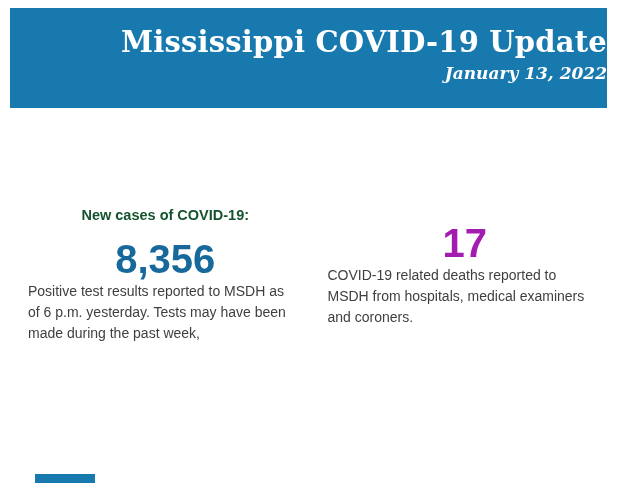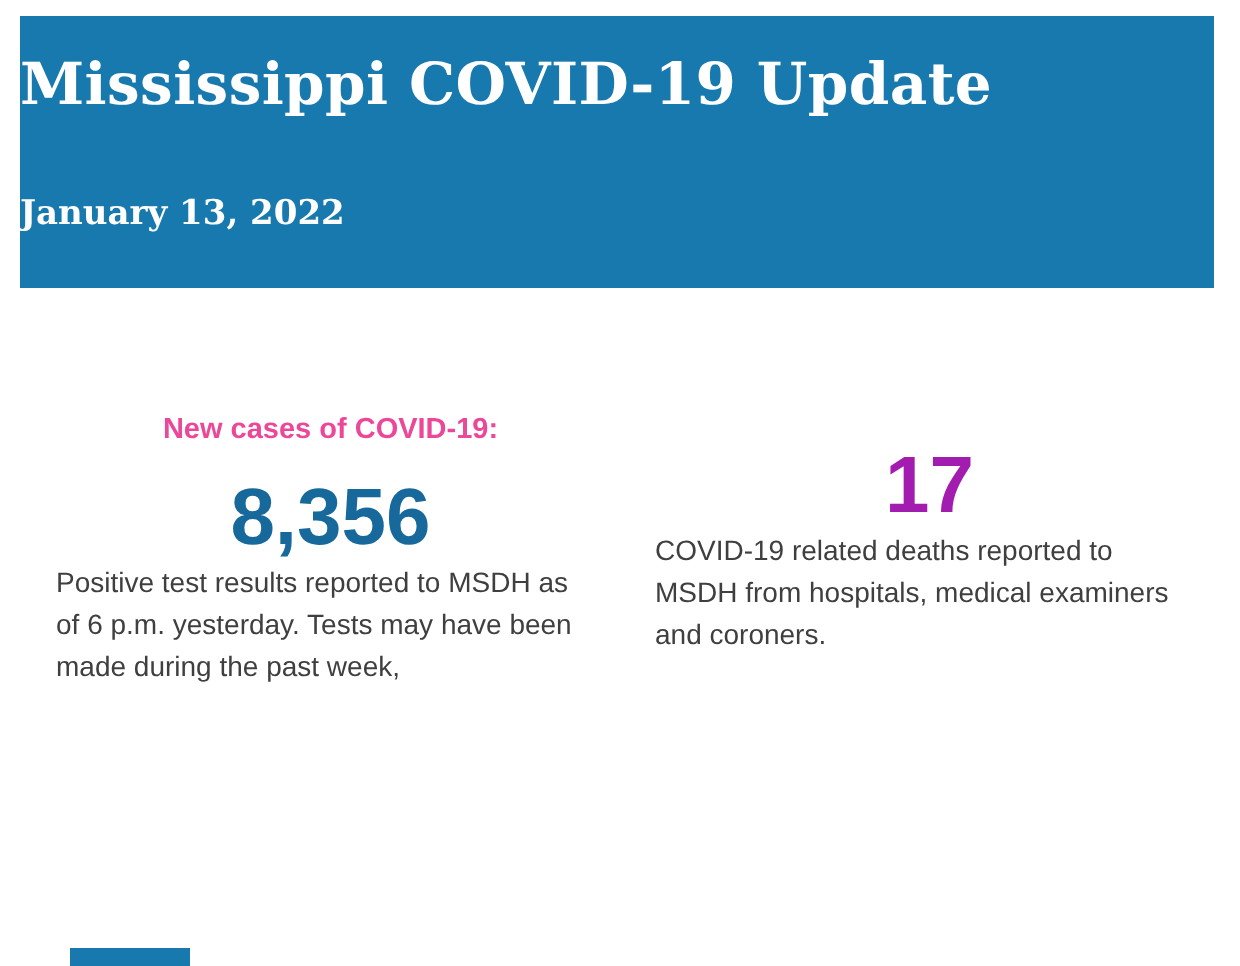--- a/index.html
+++ b/index.html
@@ -12,37 +12,38 @@
     height: 483px;
     background: #ffffff;
     overflow: hidden;
   }
 
   .banner {
     position: absolute;
     left: 10px;
     top: 8px;
     width: 597px;
-    height: 136px;
+    height: 100px;
     background: #1779AE;
     color: #ffffff;
-    text-align: left;
+    text-align: right;
   }
   .banner-title {
     font-family: "DejaVu Serif", "Liberation Serif", serif;
     font-weight: bold;
     font-size: 29px;
     letter-spacing: 0.2px;
     padding-top: 17px;
   }
   .banner-date {
     font-family: "DejaVu Serif", "Liberation Serif", serif;
     font-weight: bold;
     font-size: 17px;
-    margin-top: 38px;
+    margin-top: 4px;
+    font-style: italic;
   }
 
   .section-heading {
     position: absolute;
     left: 28px;
     top: 144px;
     font-family: "DejaVu Serif", "Liberation Serif", serif;
     font-weight: bold;
     font-size: 30px;
     color: #111111;
@@ -55,21 +56,21 @@
     width: 574px;
     display: grid;
     grid-template-columns: 1fr 1fr;
     column-gap: 25px;
   }
   .stat-col { width: 100%; }
   .stat-label {
     text-align: center;
     font-weight: bold;
     font-size: 14.5px;
-    color: #ec4899;
+    color: #14532d;
   }
   .stat-value {
     text-align: center;
     font-weight: bold;
     font-size: 40px;
     margin-top: 14px;
     line-height: 44px;
   }
   .stat-desc {
     font-size: 14px;

